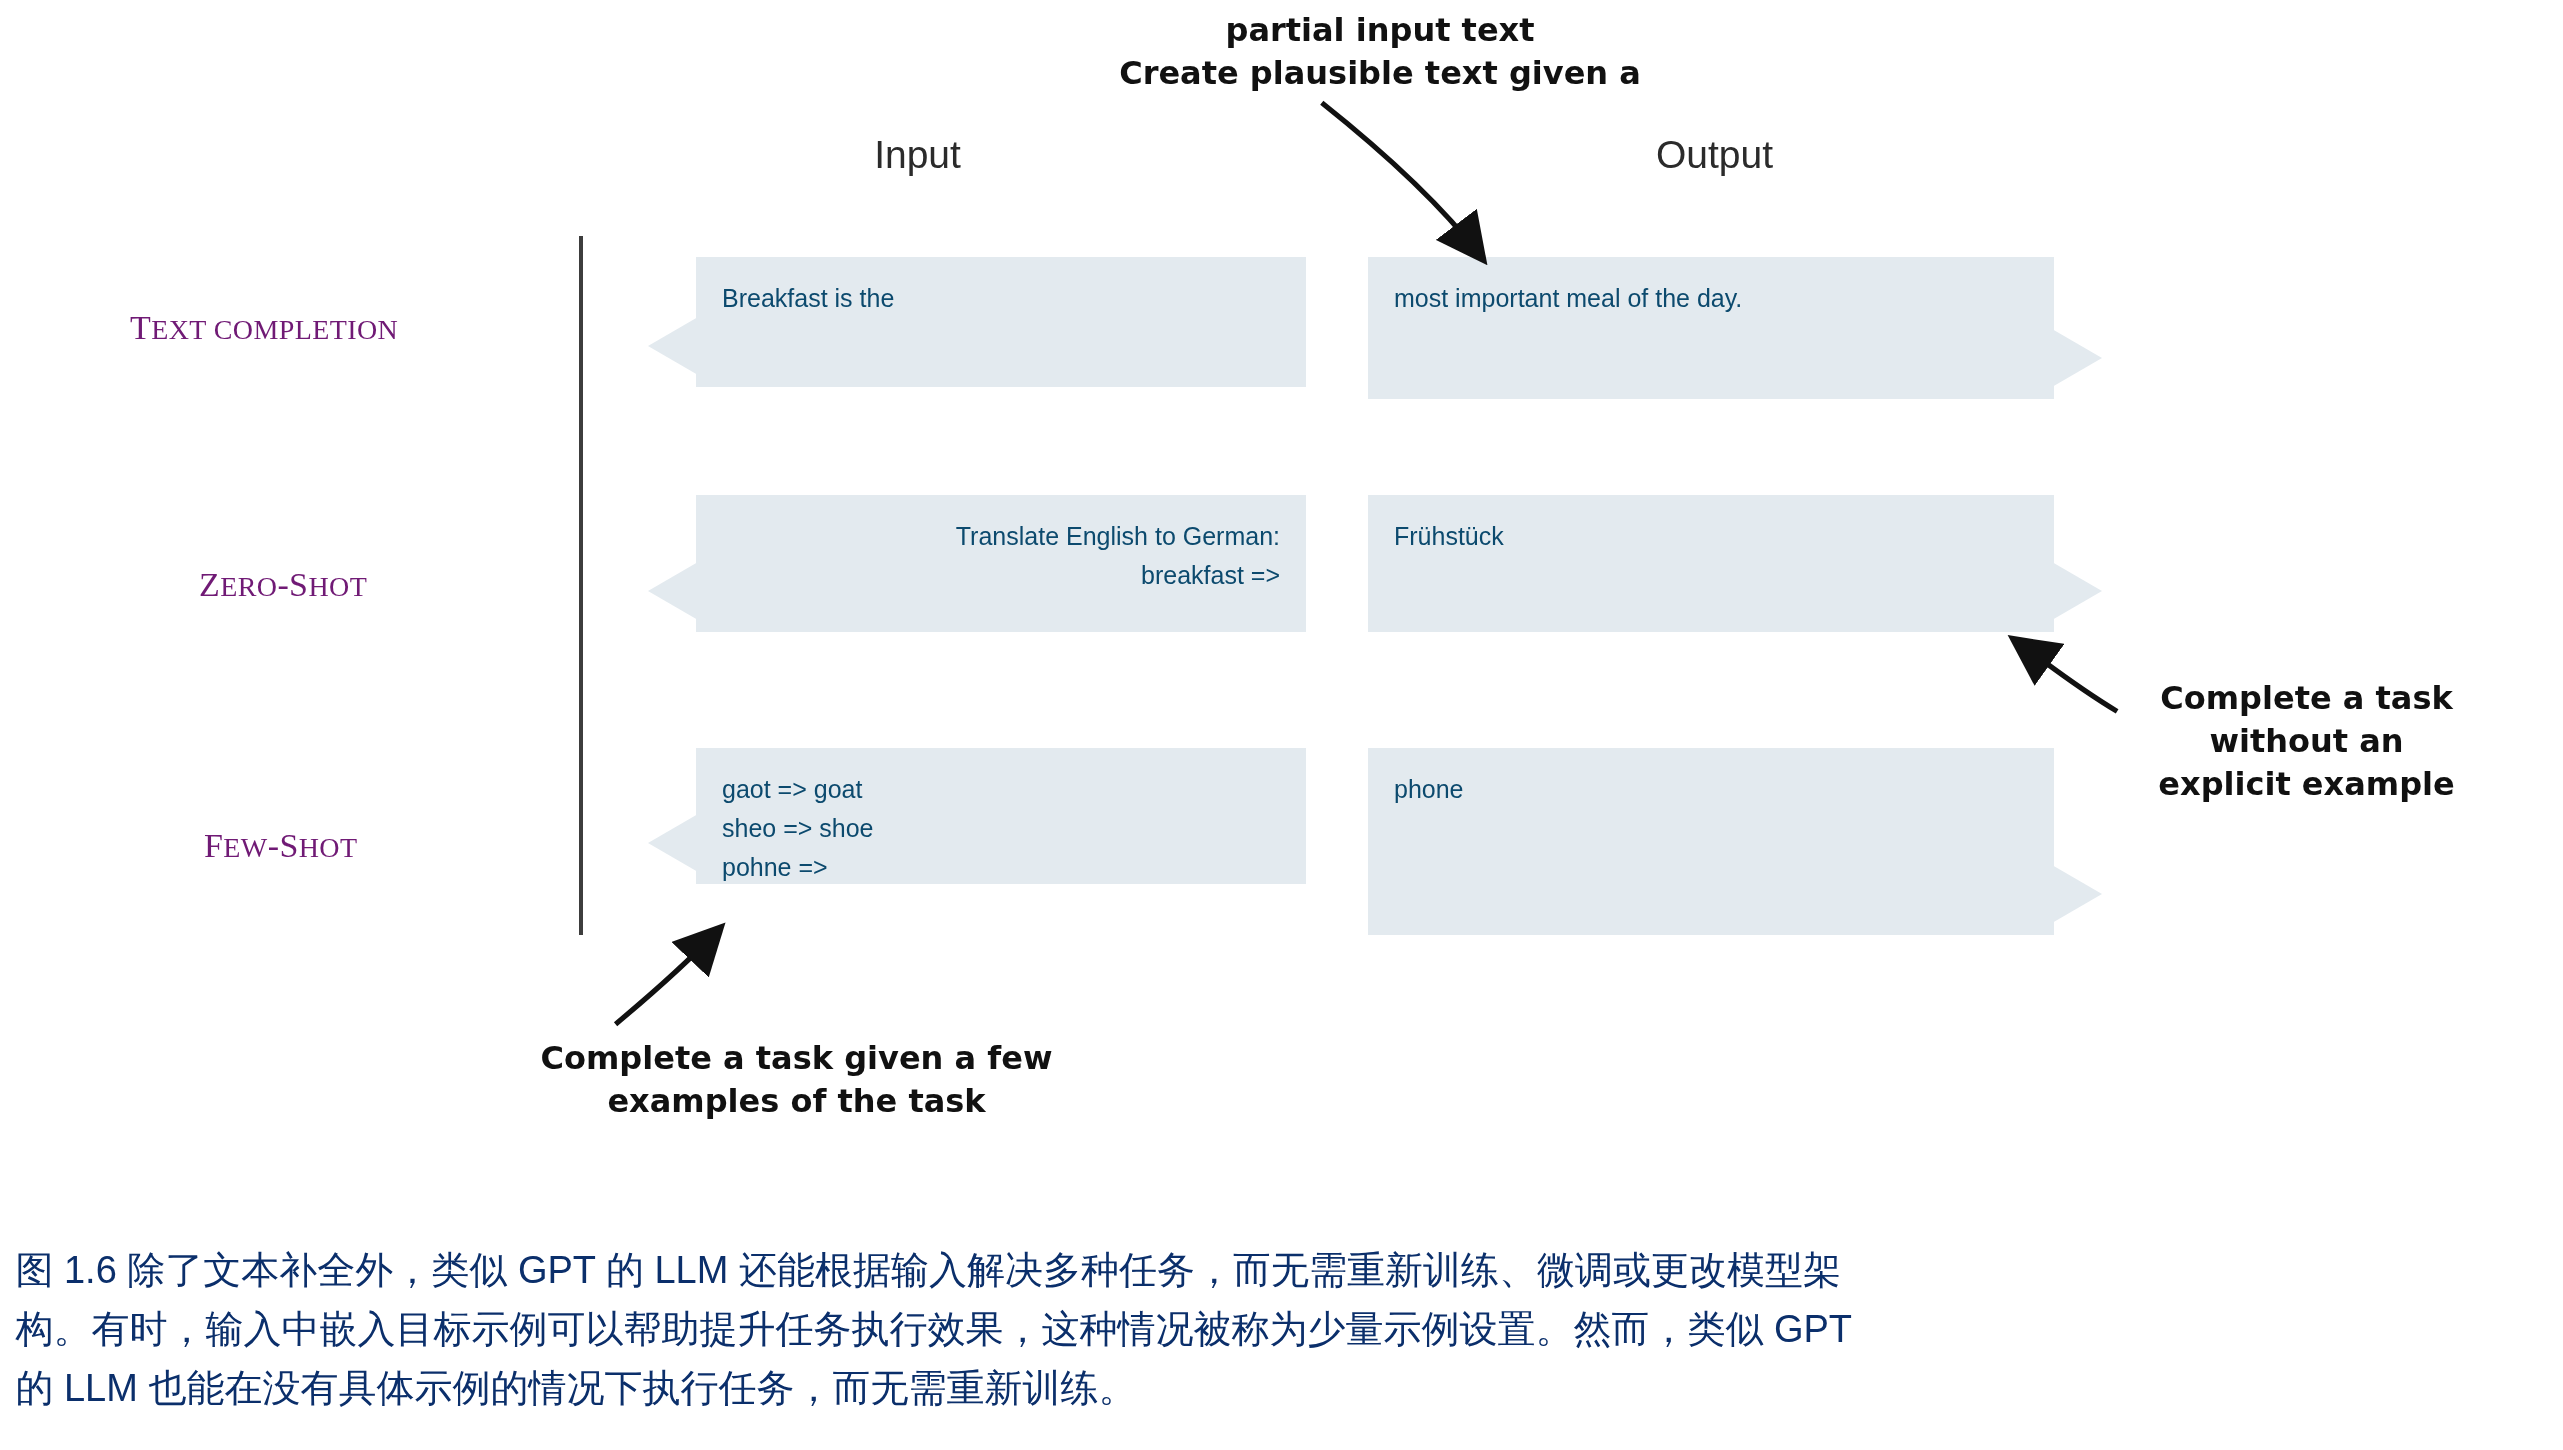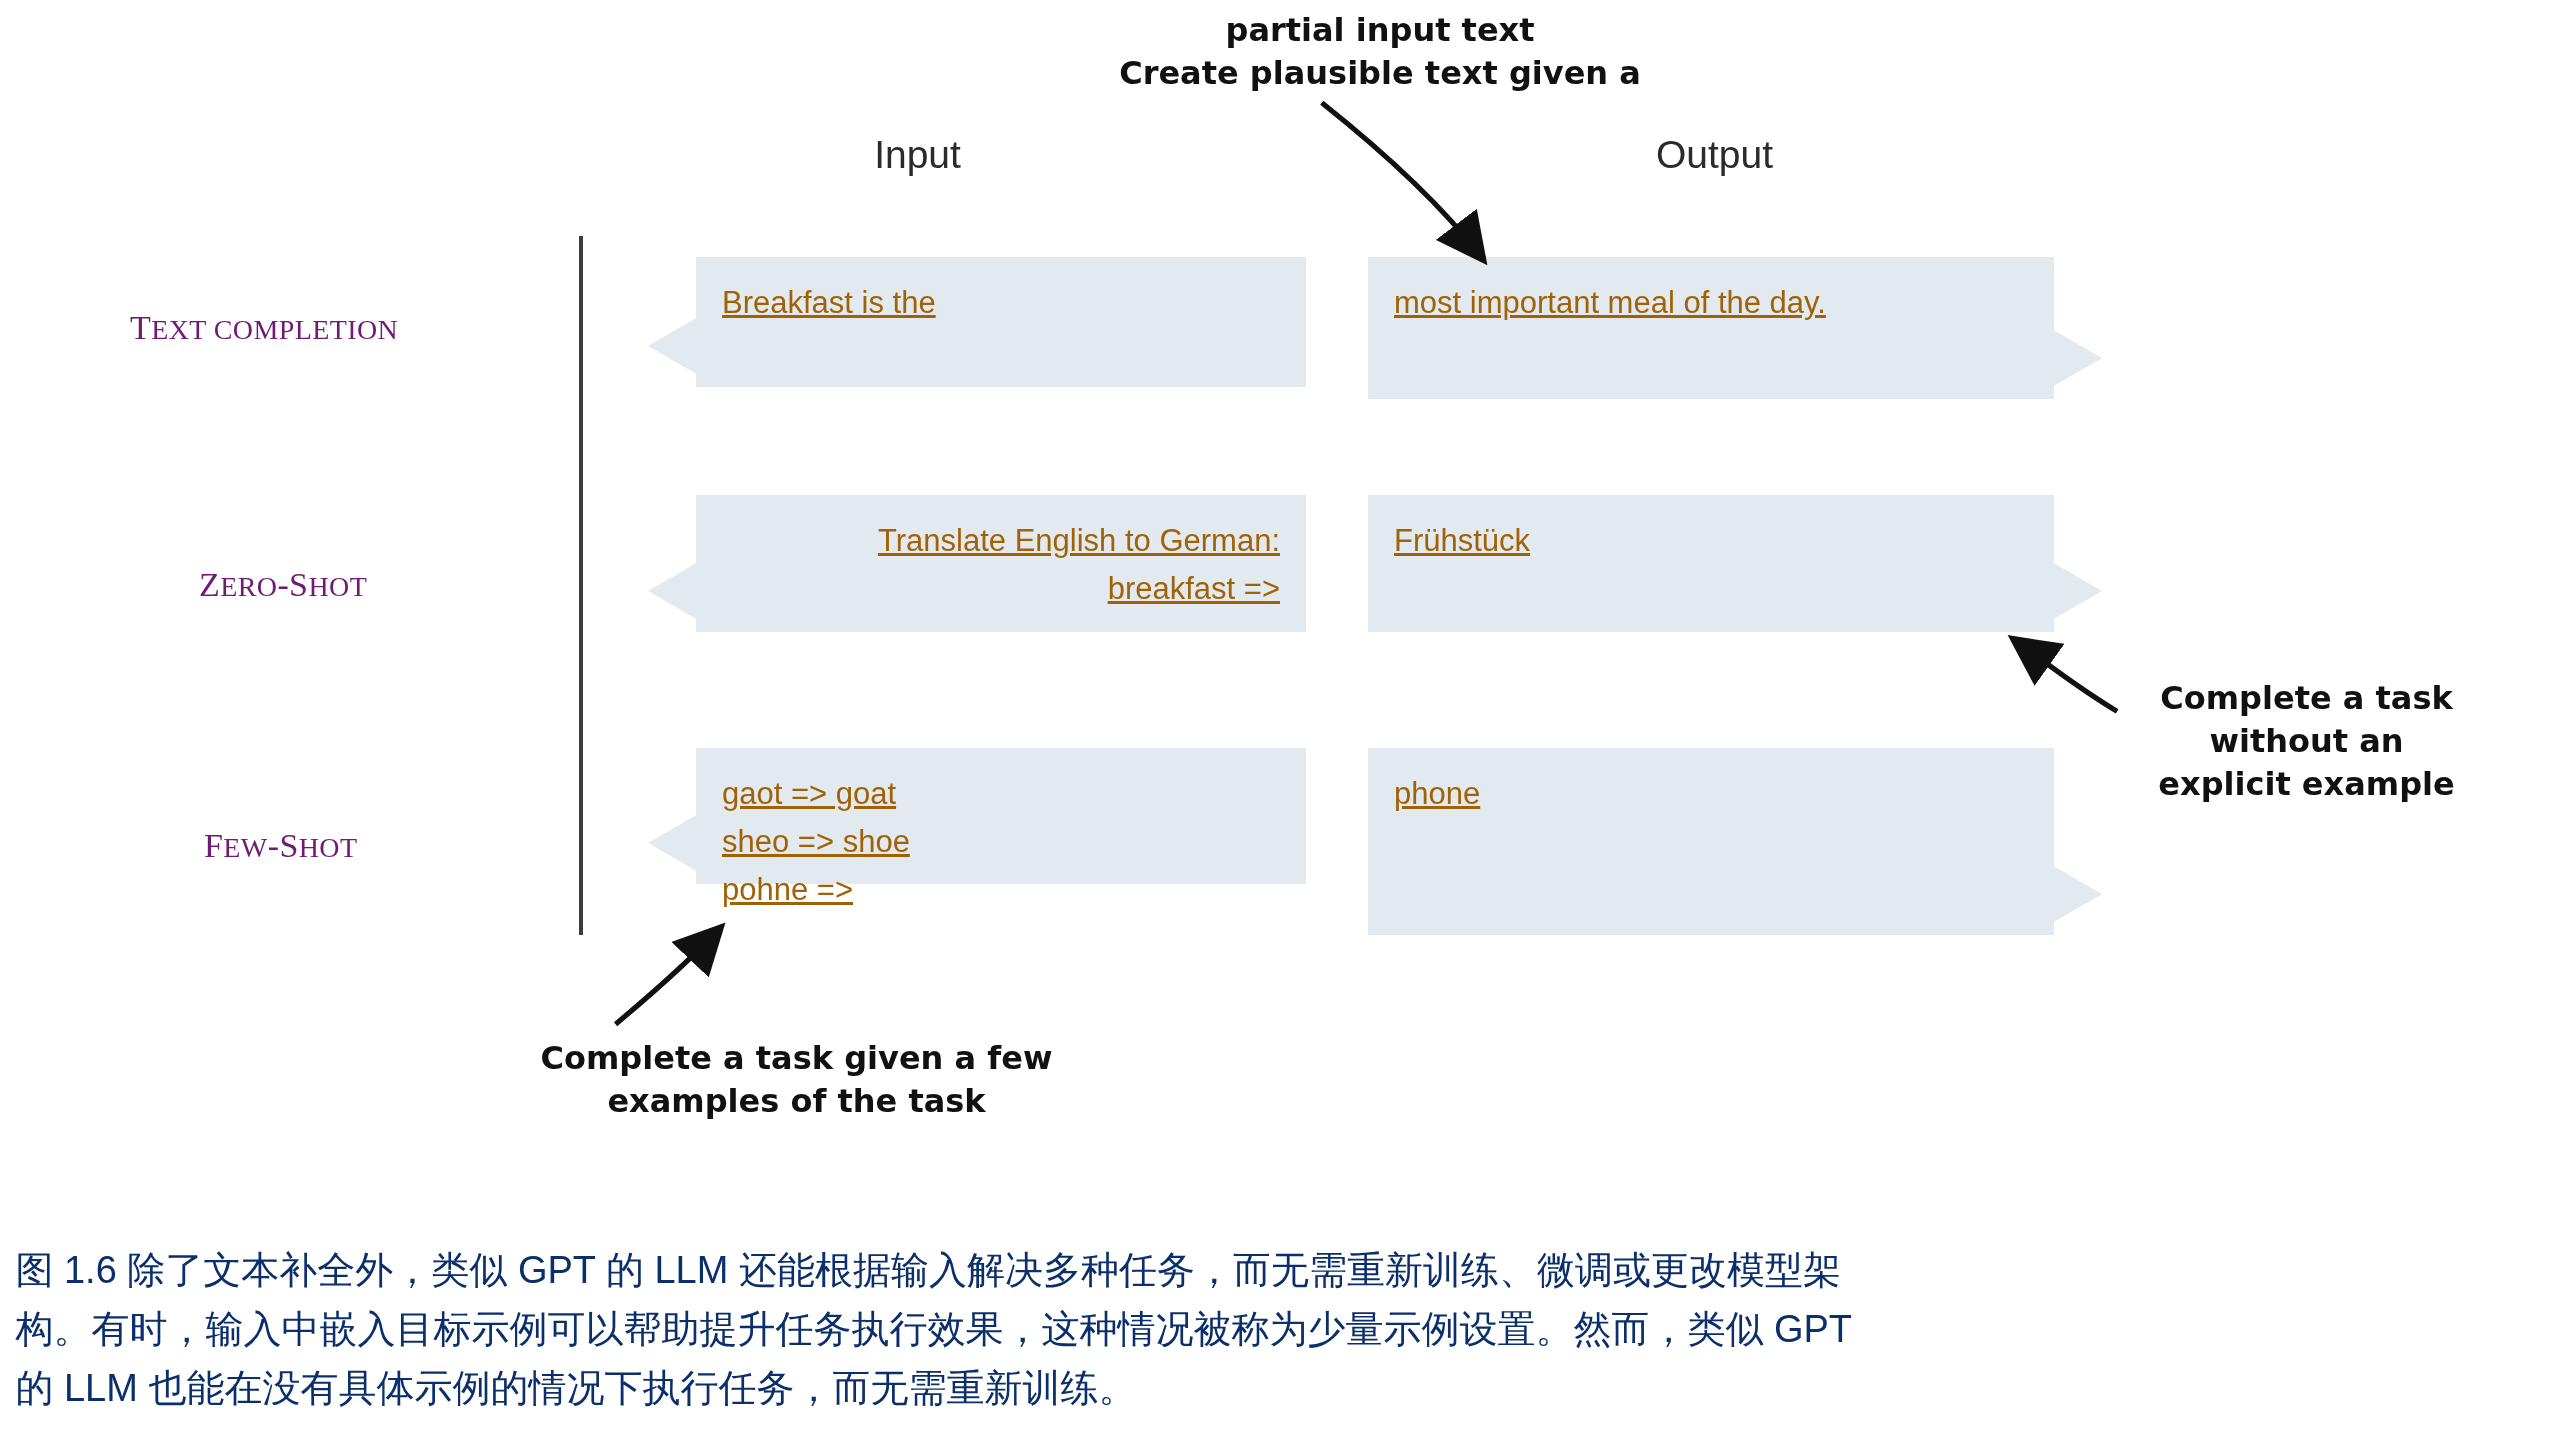--- a/index.html
+++ b/index.html
@@ -57,26 +57,25 @@
   .row-label .big { font-size: 34px; }
   .row-label .small { font-size: 28px; }
   #label-text-completion { left: 130px; top: 309px; }
   #label-zero-shot       { left: 199px; top: 566px; }
   #label-few-shot        { left: 204px; top: 827px; }
 
   
   .bubble {
     position: absolute;
     background: #e3eaef;
-    color: #a16207;
-    font-size: 31px;
+    color: #0c4a6e;
+    font-size: 25px;
     line-height: 1.55;
     padding: 22px 26px;
     box-sizing: border-box;
-    text-decoration: underline;
   }
   .bubble .line { display: block; white-space: nowrap; }
 
   
   .bubble::after {
     content: "";
     position: absolute;
     width: 0; height: 0;
     border-top: 29px solid transparent;
     border-bottom: 29px solid transparent;

